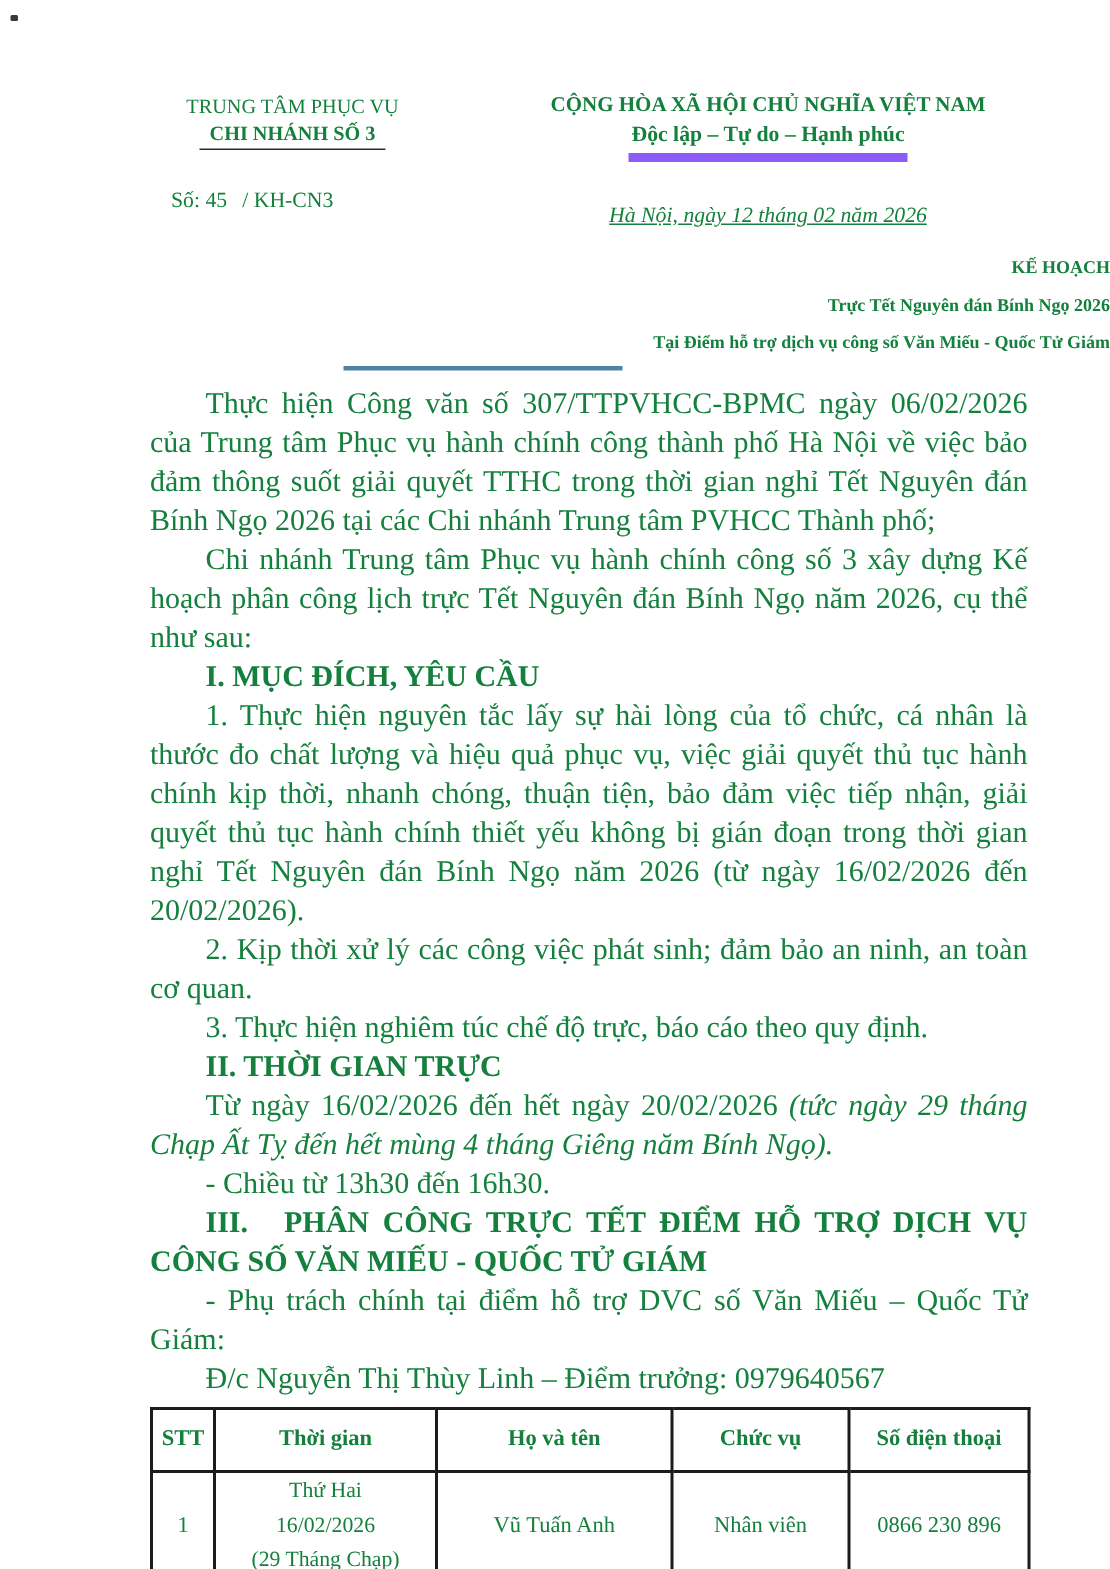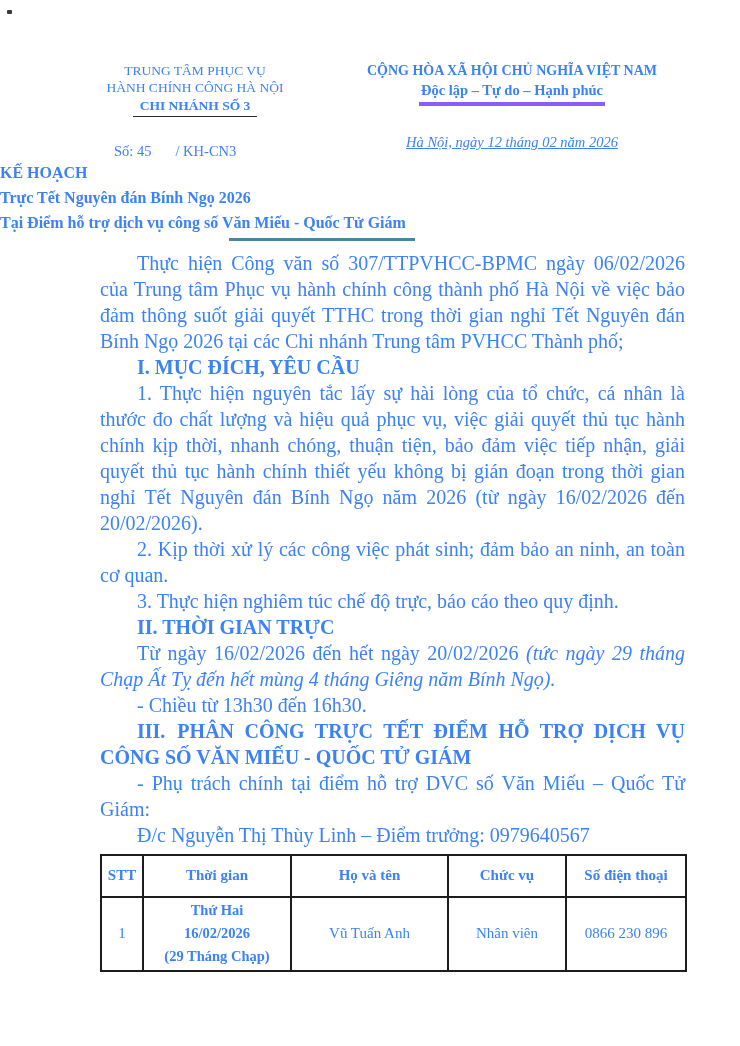--- a/index.html
+++ b/index.html
@@ -1,62 +1,61 @@
 <!DOCTYPE html>
 <html><head>
 <meta charset="utf-8">
 <style>
   html,body { margin:0; padding:0; background:#ffffff; }
   .page {
     position:relative; width:740px; height:1046px; background:#ffffff;
-    font-family:"Liberation Serif", serif; color:#3b82f6; overflow:hidden;
+    font-family:"Liberation Serif", serif; color:#15803d; overflow:hidden;
   }
   .speck { position:absolute; left:7px; top:10px; width:5px; height:4px; background:#3a3a3a; border-radius:1px; }
 
   
   .letterhead { display:flex; justify-content:space-between; padding:62px 66px 0 86px; }
   .org { width:218px; text-align:center; font-size:13.5px; line-height:17px; }
   .org-branch { display:inline-block; font-weight:bold; border-bottom:1.5px solid #2a2a2a; padding:0 7px 2px; margin-top:1px; }
   .doc-no { margin-top:26px; text-align:left; padding-left:28px; font-size:14.5px; white-space:nowrap; }
-  .doc-no .no-suffix { margin-left:24px;text-align:right; }
+  .doc-no .no-suffix { margin-left:10px;text-align:right; }
   .national { width:324px; text-align:center; }
   .nat-1 { font-weight:bold; font-size:14px; line-height:17px; }
   .nat-2 { display:inline-block; font-weight:bold; font-size:14.5px; line-height:18px;
-           border-bottom:4px solid #8b5cf6; padding:0 2px 3px; margin-top:2px; }
+           border-bottom:6px solid #8b5cf6; padding:0 2px 3px; margin-top:2px; }
   .place-date { margin-top:28px; font-style:italic; font-size:14.5px; white-space:nowrap;text-decoration:underline; }
 
   
-  .title-block { text-align:left; font-weight:bold; font-size:16px; line-height:25px; }
+  .title-block { text-align:right; margin-top:13px; font-weight:bold; font-size:12px; line-height:25px; }
   .title-underline { width:186px; height:2.5px; background:#4e84a3; margin:3px auto 0; transform:translateX(-48px); }
 
   
   .content { margin:9px 55px 0 100px; width:585px; }
   .content p { margin:0; text-align:justify; font-size:20px; line-height:26px; text-indent:37px; }
   .content p.heading { font-weight:bold; }
-  .num-gap { margin-right:12px; }
+  .num-gap { margin-right:24px; }
   .it { font-style:italic; }
 
   
   table.roster { border-collapse:collapse; table-layout:fixed; width:585px; margin-top:6px; }
   .roster th, .roster td { border:2px solid #1c1c1c; text-align:center; vertical-align:middle; padding:0; }
   .roster th { font-size:15px; font-weight:bold; height:40px; }
   .roster td { font-size:15px; height:72px; }
-  .roster .time-cell div { font-size:14.5px; line-height:23px;font-weight:bold; }
+  .roster .time-cell div { font-size:14.5px; line-height:23px; }
   col.c-stt{width:42px;} col.c-time{width:148px;} col.c-name{width:157px;} col.c-role{width:118px;} col.c-phone{width:120px;}
 </style>
 </head>
 <body>
 
 <div class="page">
   <div class="speck"></div>
 
   <div class="letterhead">
     <div class="org">
       <div>TRUNG TÂM PHỤC VỤ</div>
-      <div>HÀNH CHÍNH CÔNG HÀ NỘI</div>
       <div><span class="org-branch">CHI NHÁNH SỐ 3</span></div>
       <div class="doc-no">
         <span>Số: 45</span><span class="no-suffix">/ KH-CN3</span>
       </div>
     </div>
     <div class="national">
       <div class="nat-1">CỘNG HÒA XÃ HỘI CHỦ NGHĨA VIỆT NAM</div>
       <div><span class="nat-2">Độc lập – Tự do – Hạnh phúc</span></div>
       <div class="place-date">Hà Nội, ngày 12 tháng 02 năm 2026</div>
     </div>
@@ -64,20 +63,21 @@
 
   <div class="title-block">
     <div>KẾ HOẠCH</div>
     <div>Trực Tết Nguyên đán Bính Ngọ 2026</div>
     <div>Tại Điểm hỗ trợ dịch vụ công số Văn Miếu - Quốc Tử Giám</div>
     <div class="title-underline"></div>
   </div>
 
   <div class="content">
     <p>Thực hiện Công văn số 307/TTPVHCC-BPMC ngày 06/02/2026 của Trung tâm Phục vụ hành chính công thành phố Hà Nội về việc bảo đảm thông suốt giải quyết TTHC trong thời gian nghỉ Tết Nguyên đán Bính Ngọ 2026 tại các Chi nhánh Trung tâm PVHCC Thành phố;</p>
+    <p>Chi nhánh Trung tâm Phục vụ hành chính công số 3 xây dựng Kế hoạch phân công lịch trực Tết Nguyên đán Bính Ngọ năm 2026, cụ thể như sau:</p>
 
     <p class="heading">I. MỤC ĐÍCH, YÊU CẦU</p>
     <p>1. Thực hiện nguyên tắc lấy sự hài lòng của tổ chức, cá nhân là thước đo chất lượng và hiệu quả phục vụ, việc giải quyết thủ tục hành chính kịp thời, nhanh chóng, thuận tiện, bảo đảm việc tiếp nhận, giải quyết thủ tục hành chính thiết yếu không bị gián đoạn trong thời gian nghỉ Tết Nguyên đán Bính Ngọ năm 2026 (từ ngày 16/02/2026 đến 20/02/2026).</p>
     <p>2. Kịp thời xử lý các công việc phát sinh; đảm bảo an ninh, an toàn cơ quan.</p>
     <p>3. Thực hiện nghiêm túc chế độ trực, báo cáo theo quy định.</p>
 
     <p class="heading">II. THỜI GIAN TRỰC</p>
     <p><span>Từ ngày 16/02/2026 đến hết ngày 20/02/2026 </span><span class="it">(tức ngày 29 tháng Chạp Ất Tỵ đến hết mùng 4 tháng Giêng năm Bính Ngọ).</span></p>
     <p>- Chiều từ 13h30 đến 16h30.</p>
 

